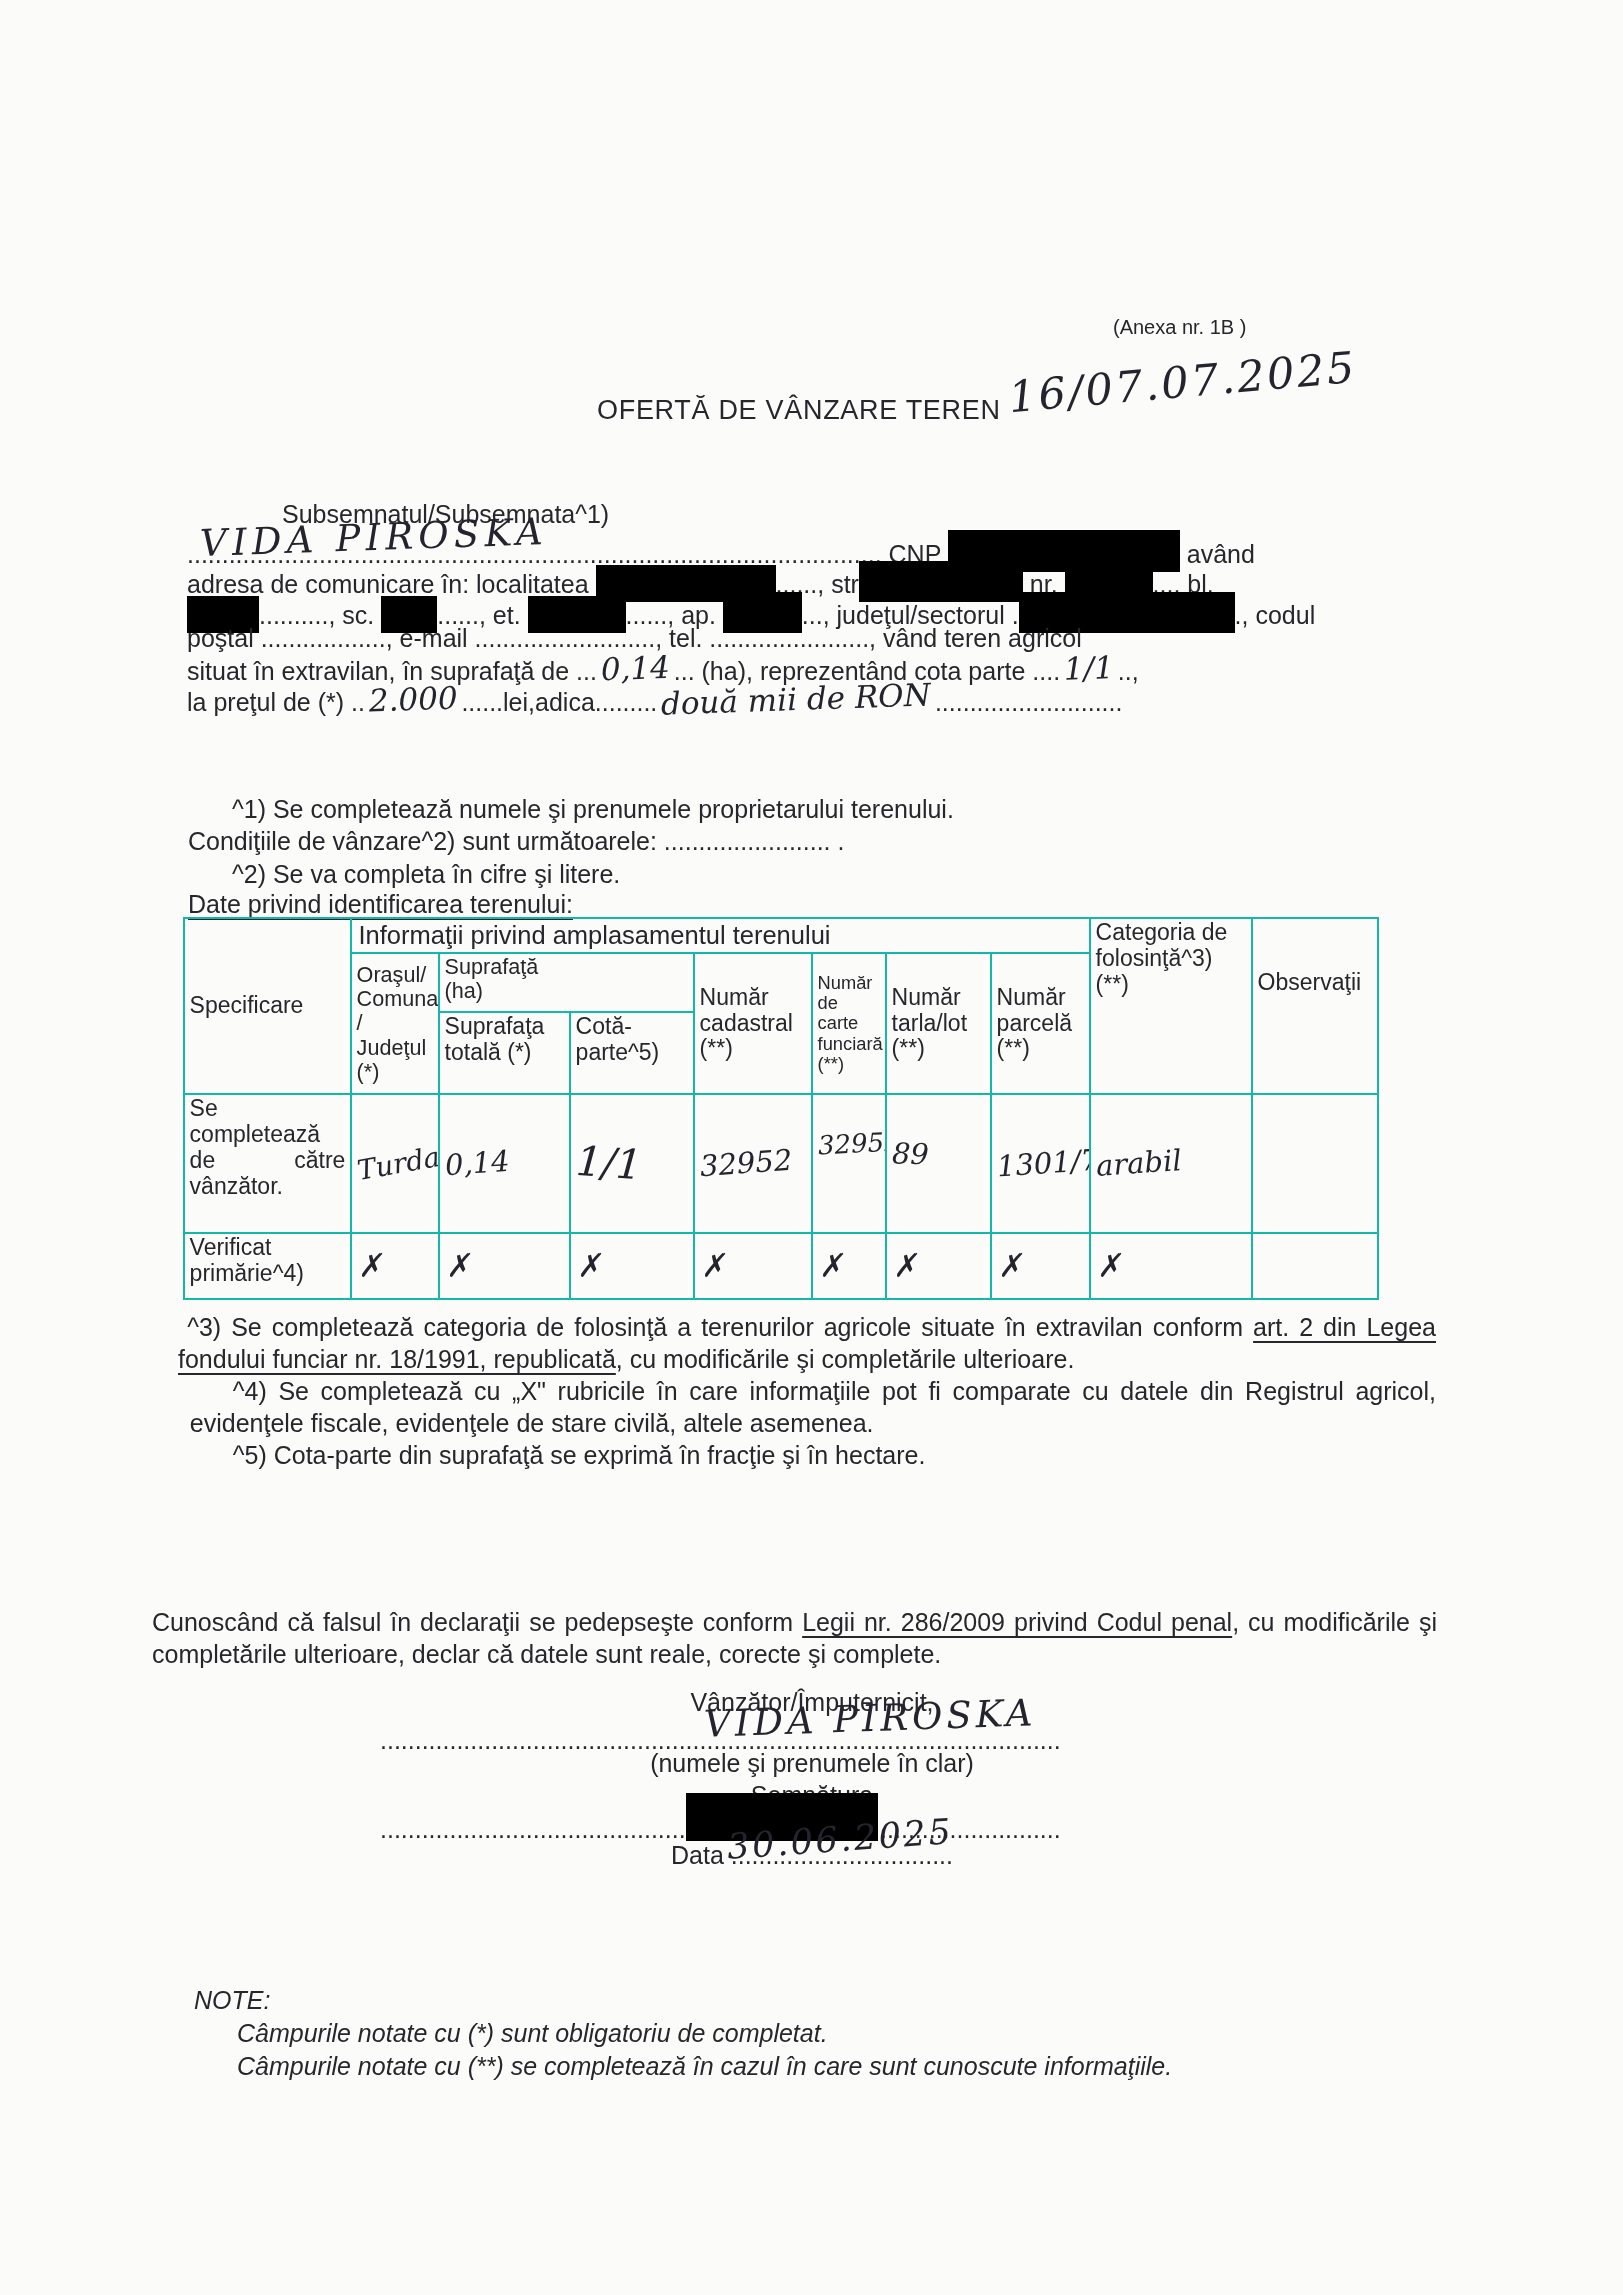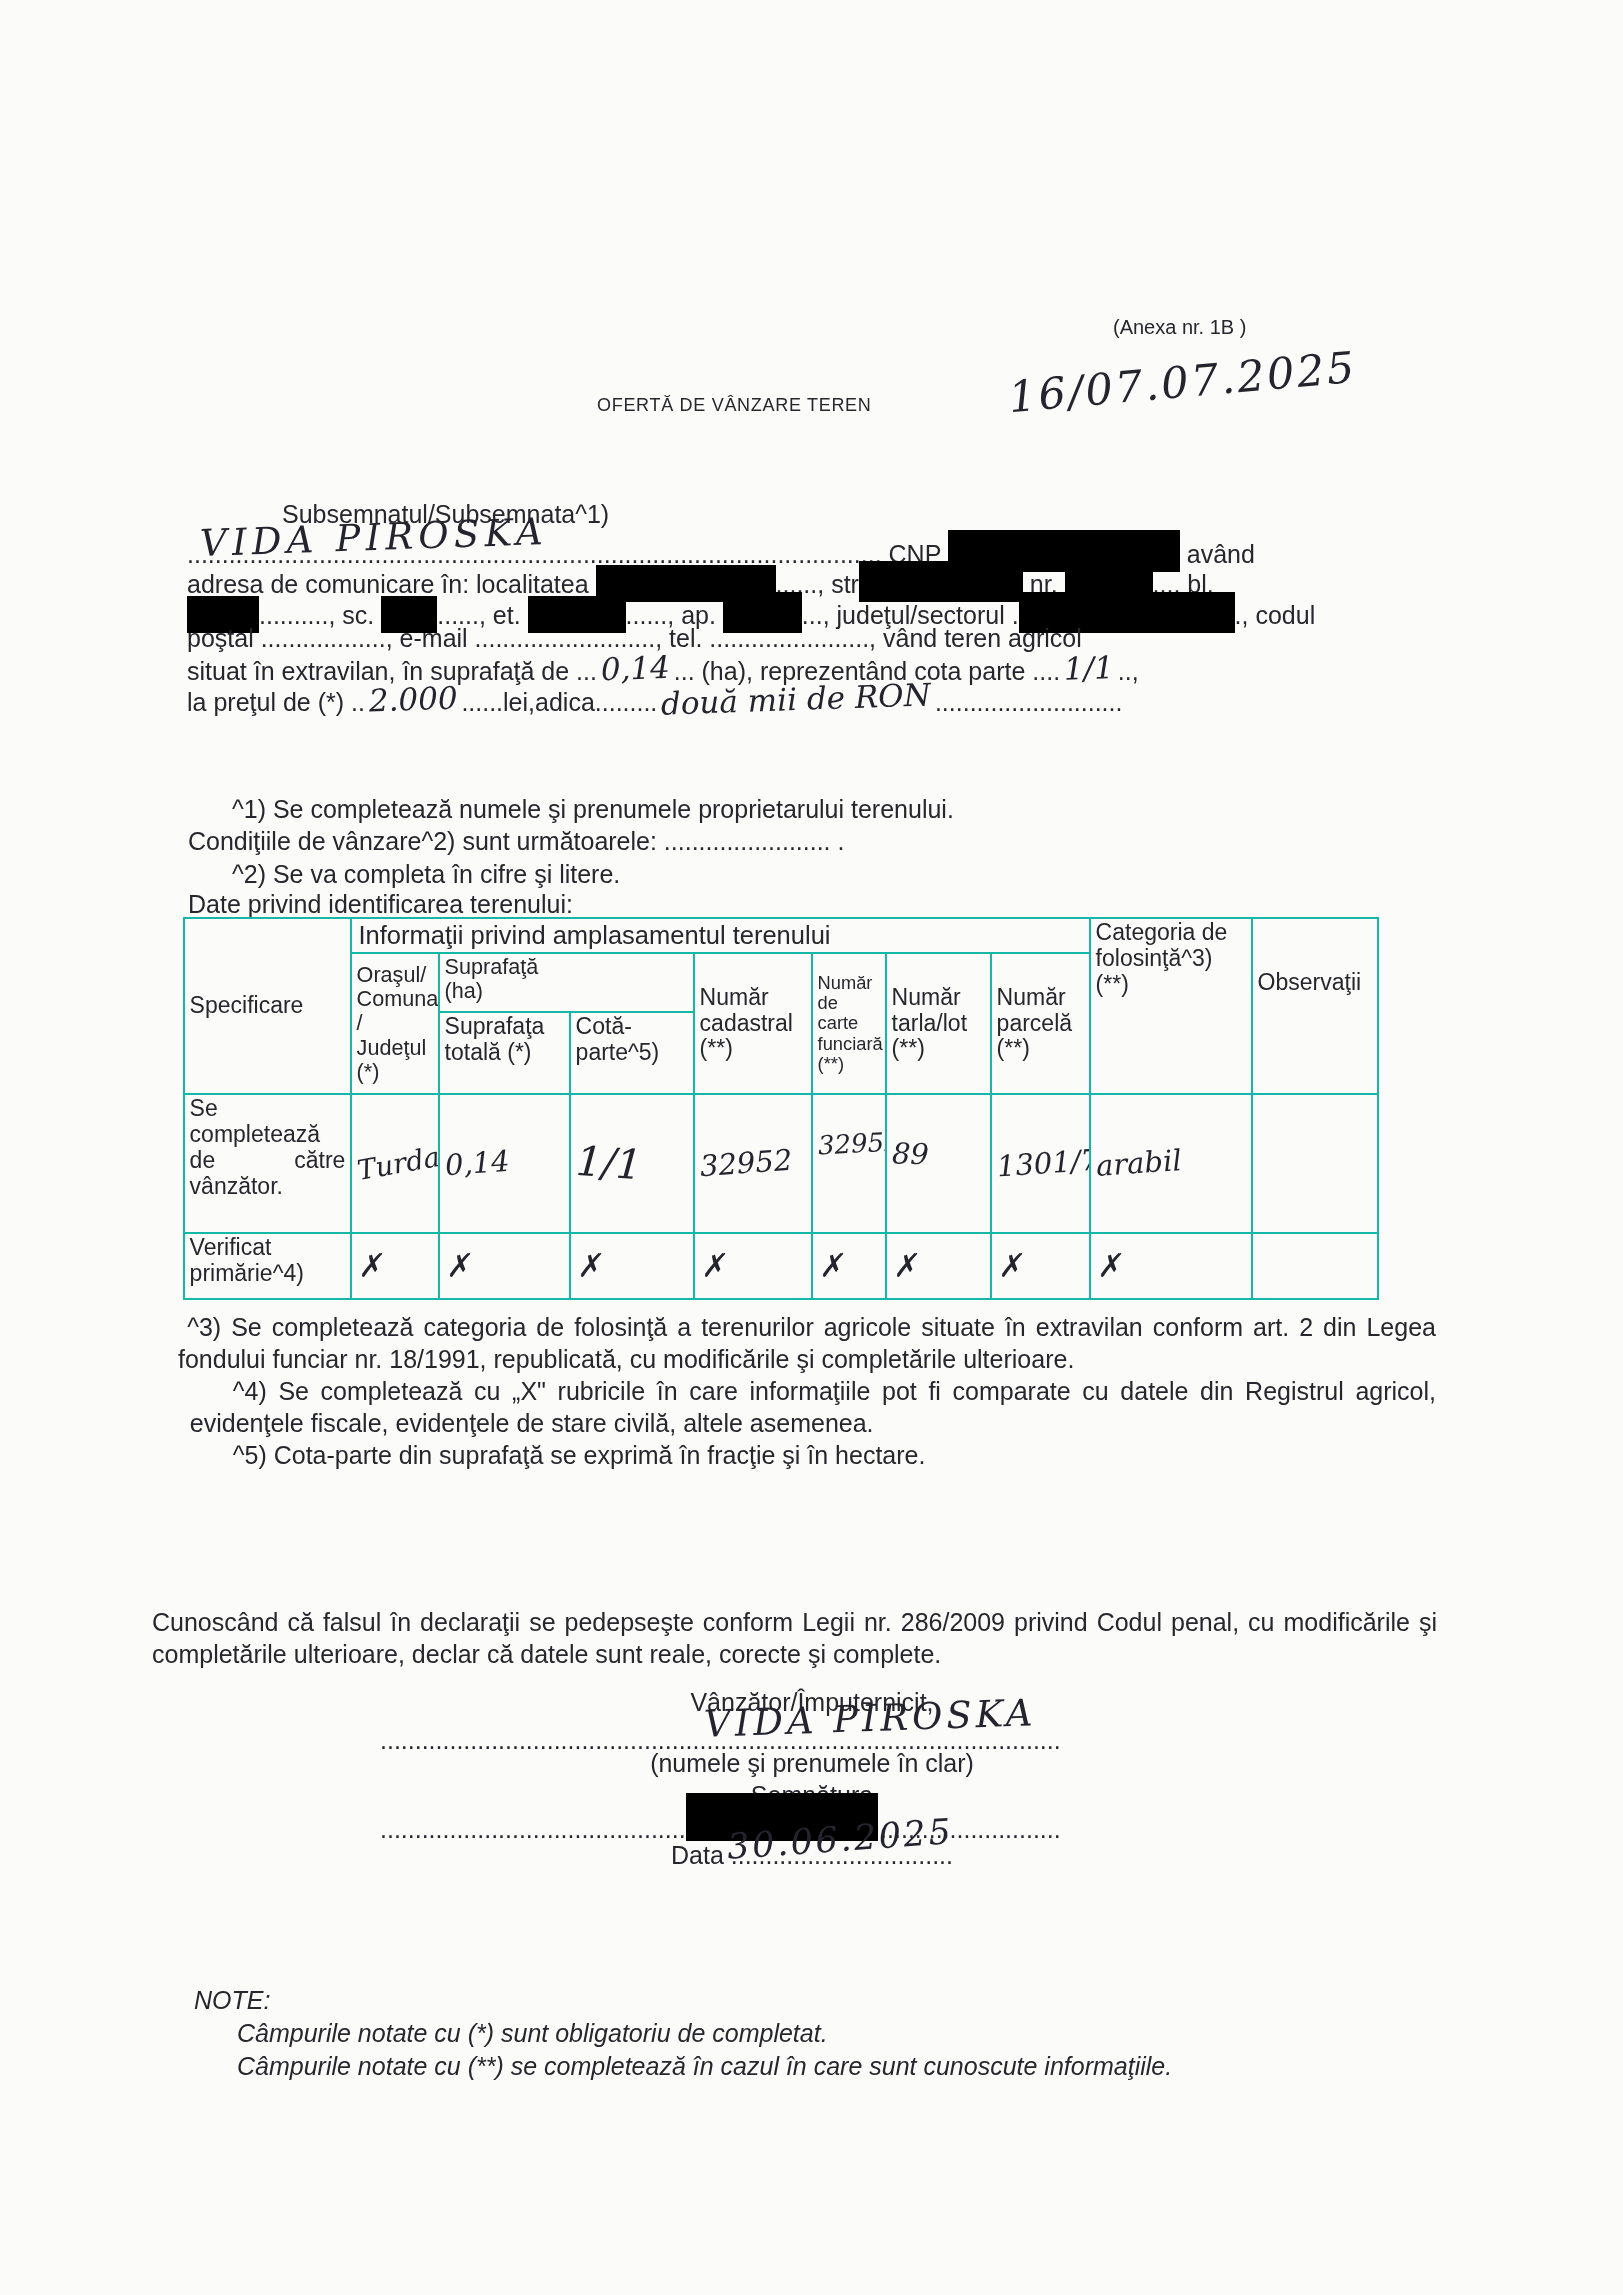--- a/index.html
+++ b/index.html
@@ -12,21 +12,21 @@
   .nowrap{white-space:nowrap;}
   .txt{font-size:25px;line-height:31px;}
   .center{left:0;right:0;text-align:center;}
   .hand{
     font-family:"DejaVu Serif",serif;font-style:italic;color:#24242e;
     display:inline-block;
   }
   .hand.inline{font-size:31px;line-height:1;position:relative;top:-1.3px;padding:0 3.9px;transform:rotate(-2deg);}
   .redact{display:inline-block;background:#000;vertical-align:-9.2px;}
   .redact-abs{position:absolute;background:#000;}
-  .underline{text-decoration-thickness:2px;text-underline-offset:4.6px;}
+  .underline{text-decoration:underline;text-decoration-thickness:2px;text-underline-offset:4.6px;}
   
   #intro{top:499px;left:187px;width:1264px;}
   #intro .line{white-space:nowrap;height:31px;font-size:25px;line-height:31px;overflow:visible;}
   #intro .line.first{padding-left:95px;}
   
   #land-table{position:absolute;left:183px;top:917px;border-collapse:collapse;table-layout:fixed;width:1195px;}
   #land-table td{border:2px solid #14b8a6;padding:1.3px 4.6px;font-size:23px;line-height:1.12;vertical-align:middle;overflow:hidden;}
   #land-table td.info-band{font-size:25.5px;padding-left:6.5px;}
   #land-table td.small{font-size:18.3px;line-height:1.1;}
   #land-table td.prelines{white-space:pre-line;font-size:21.6px;}
@@ -54,21 +54,21 @@
   #note-sec{top:1984px;left:194px;width:1270px;font-style:italic;}
   #note-sec .indent{margin-left:43px;}
   #note-sec div{font-size:25px;line-height:33px;}
 </style>
 </head>
 <body>
 
 <div id="page">
 
   <div class="abs txt nowrap" style="left:1113px;top:312px;font-size:20px;">(Anexa nr. 1B )</div>
-  <div class="abs nowrap" style="left:597px;top:395px;font-size:18px;letter-spacing:0.7px;">OFERTĂ DE VÂNZARE TEREN</div>
+  <div class="abs nowrap" style="left:597px;top:395px;font-size:27px;letter-spacing:0.7px;">OFERTĂ DE VÂNZARE TEREN</div>
   <div class="abs hand nowrap" style="left:1008px;top:357px;font-size:43px;transform:rotate(-5deg);letter-spacing:2.6px;">16/07.07.2025</div>
 
   <div id="intro" class="abs">
     <div class="line first"><span>Subsemnatul/Subsemnata^1)</span></div>
     <div class="line"><span>..................................................................................................., CNP </span><span class="redact" style="width: 232px; height: 42px;"></span><span> având</span></div>
     <div class="line"><span>adresa de comunicare în: localitatea </span><span class="redact" style="width: 180px; height: 37px;"></span><span>......, str</span><span class="redact" style="width: 164px; height: 41px;"></span><span> nr. </span><span class="redact" style="width: 88px; height: 37px;"></span><span>..., bl.</span></div>
     <div class="line"><span class="redact" style="width: 72px; height: 37px;"></span><span>.........., sc. </span><span class="redact" style="width: 56px; height: 37px;"></span><span>......, et. </span><span class="redact" style="width: 98px; height: 37px;"></span><span>......, ap. </span><span class="redact" style="width: 79px; height: 41px;"></span><span>..., judeţul/sectorul .</span><span class="redact" style="width: 216px; height: 41px;"></span><span>., codul</span></div>
     <div class="line"><span>poştal .................., e-mail .........................., tel. ......................., vând teren agricol</span></div>
     <div class="line"><span>situat în extravilan, în suprafaţă de ...</span><span class="hand inline">0,14</span><span>... (ha), reprezentând cota parte ....</span><span class="hand inline">1/1</span><span>..,</span></div>
     <div class="line"><span>la preţul de (*) ..</span><span class="hand inline">2.000</span><span>......lei,adica.........</span><span class="hand inline">două mii de RON</span><span>...........................</span></div>

